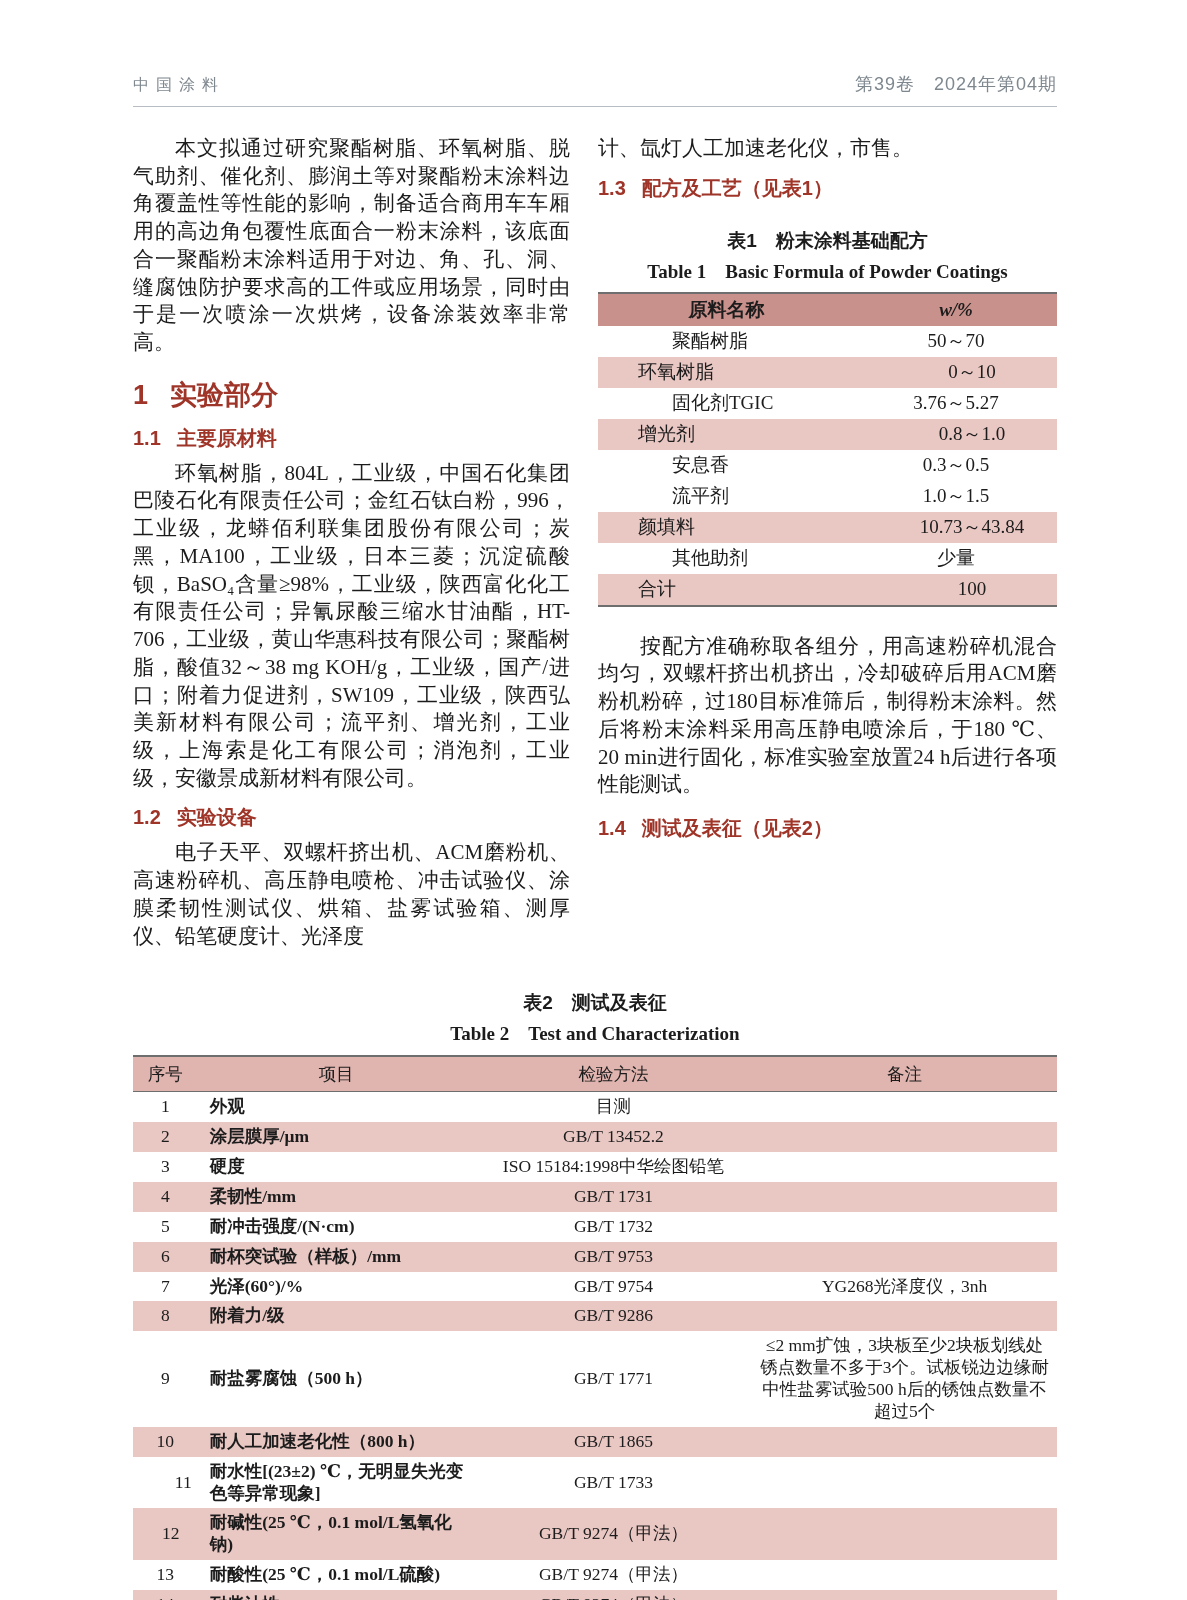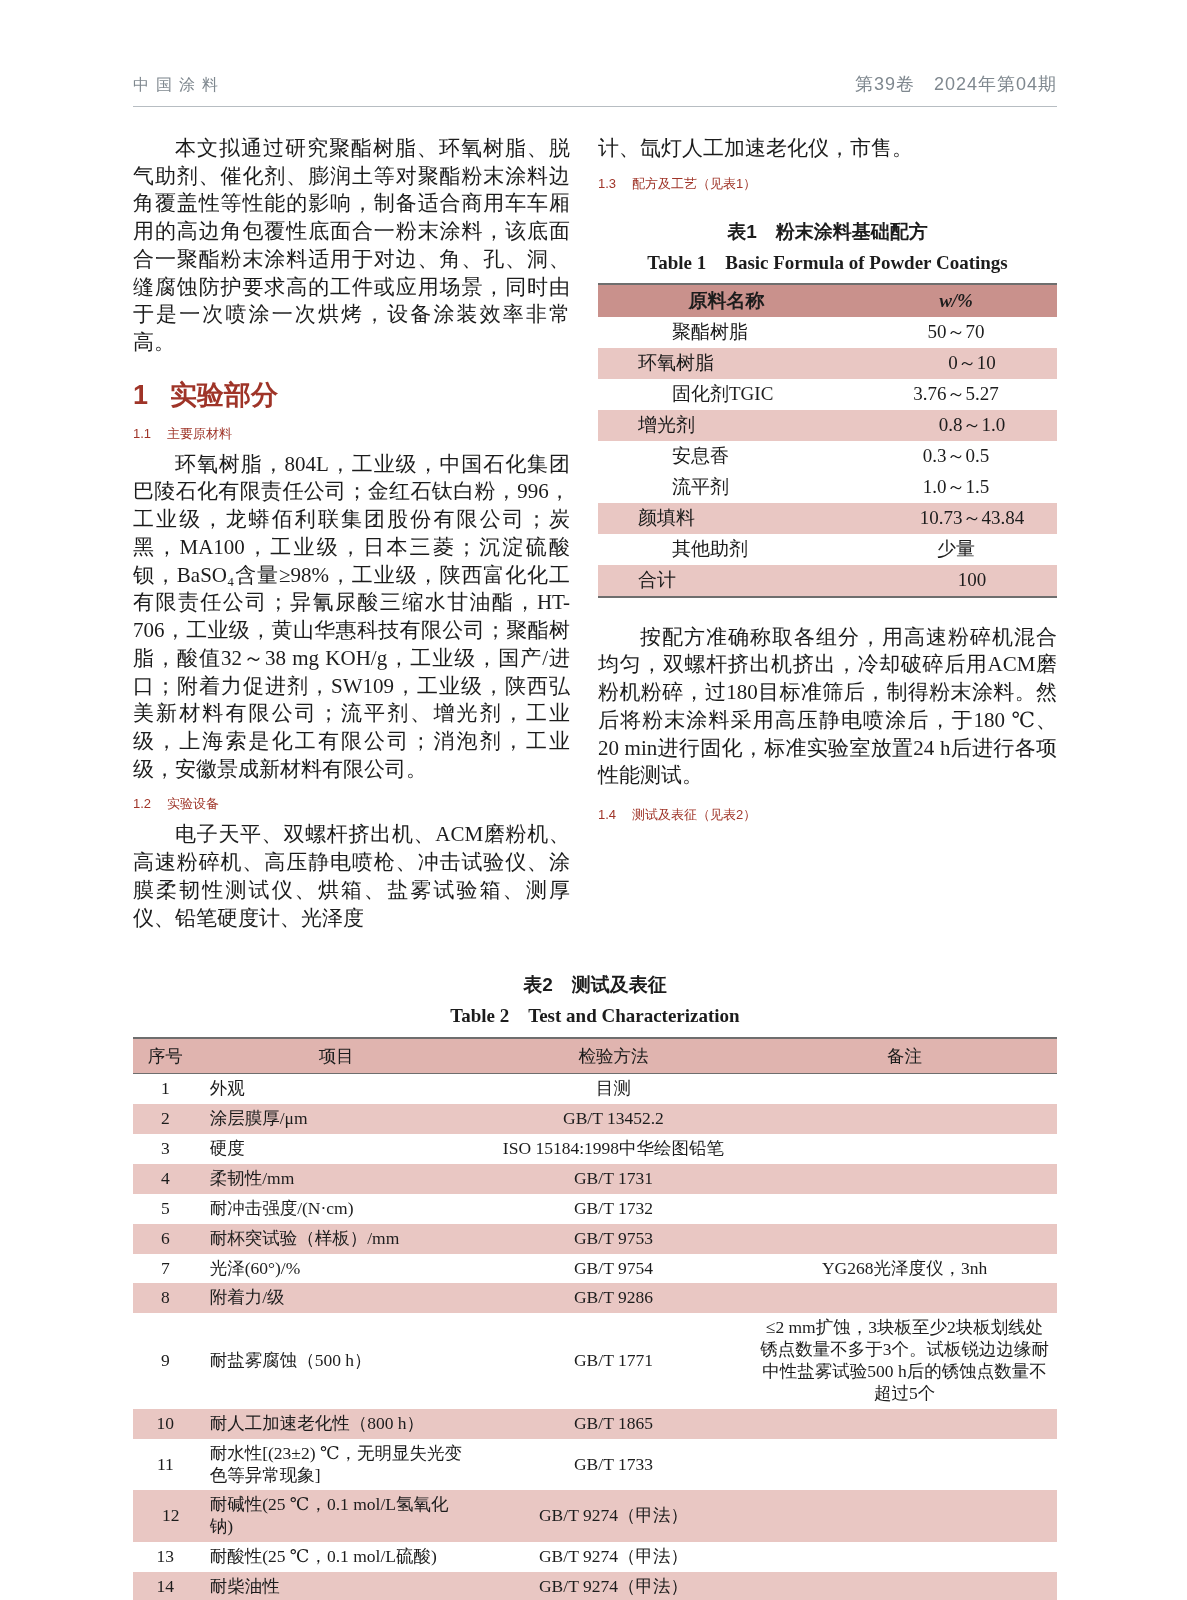--- a/index.html
+++ b/index.html
@@ -28,21 +28,21 @@
   .cols{display:flex;gap:28px;margin-top:28px;align-items:flex-start;}
   .col-l{width:437px;}
   .col-r{width:459px;}
   p.body{font-size:21px;line-height:1.32;text-align:justify;margin:0;}
   p.ind{text-indent:2em;}
   
   .h-sec{font-family:"Liberation Sans","DejaVu Sans",sans-serif;color:var(--accent-red);
     font-weight:bold;font-size:27px;margin:20px 0 10px 0;}
   .h-sec .h-num{margin-right:22px;}
   .h-sub{font-family:"Liberation Sans","DejaVu Sans",sans-serif;color:var(--accent-red);
-    font-weight:normal;font-size:13px;margin:12px 0 8px 0;}
+    font-weight:bold;font-size:20px;margin:12px 0 8px 0;}
   .h-sub .h-num{margin-right:16px;}
   
   .cap-zh{font-family:"Liberation Sans","DejaVu Sans",sans-serif;font-weight:bold;
     font-size:19px;text-align:center;margin-top:26px;}
   .cap-en{font-weight:bold;font-size:19px;text-align:center;margin-top:5px;}
   
   table{border-collapse:collapse;}
   #t1{width:100%;margin-top:7px;font-size:19px;
     border-top:2px solid var(--rule-gray);border-bottom:2px solid var(--rule-gray);}
   #t1 th{background:var(--t1-header-bg);font-weight:bold;padding:3px 8px;height:24px;}
@@ -54,21 +54,21 @@
   #t1 col.c1{width:56%;} #t1 col.c2{width:44%;}
   
   .t2-wrap{margin-top:40px;}
   #t2{width:100%;margin-top:8px;font-size:17.5px;
     border-top:2px solid var(--rule-gray);border-bottom:2px solid var(--rule-gray);}
   #t2 th{background:var(--t2-header-bg);font-weight:normal;padding:5px 6px;
     border-bottom:1.5px solid var(--rule-gray);}
   #t2 td{padding:4px 6px;line-height:1.25;}
   #t2 tr.alt td{background:var(--row-pink);}
   #t2 col.cn{width:7%;} #t2 col.ci{width:30%;} #t2 col.cm{width:30%;} #t2 col.cb{width:33%;}
-  #t2 td:nth-child(2){padding-left:12px;}
+  #t2 td:nth-child(2){padding-left:12px;font-weight:bold;}
 </style>
 </head>
 <body>
 
 <div class="page">
 
   <div class="header-row">
     <span class="journal">中国涂料</span>
     <span class="issue">第39卷　2024年第04期</span>
   </div>
@@ -225,21 +225,21 @@
             <td style="text-align: center;">GB/T 1771</td>
             <td style="text-align: center;">≤2 mm扩蚀，3块板至少2块板划线处锈点数量不多于3个。试板锐边边缘耐中性盐雾试验500 h后的锈蚀点数量不超过5个</td>
           </tr>
           <tr class="alt">
             <td style="text-align: center;">10</td>
             <td style="text-align: left;">耐人工加速老化性（800 h）</td>
             <td style="text-align: center;">GB/T 1865</td>
             <td style="text-align: center;"></td>
           </tr>
           <tr>
-            <td style="text-align: center;">11</td>
+            <td style="text-align: right;">11</td>
             <td style="text-align: left;">耐水性[(23±2) ℃，无明显失光变色等异常现象]</td>
             <td style="text-align: center;">GB/T 1733</td>
             <td style="text-align: center;"></td>
           </tr>
           <tr class="alt">
             <td style="text-align: center; padding-left: 17px;">12</td>
             <td style="text-align: left;">耐碱性(25 ℃，0.1 mol/L氢氧化钠)</td>
             <td style="text-align: center;">GB/T 9274（甲法）</td>
             <td style="text-align: center;"></td>
           </tr>

